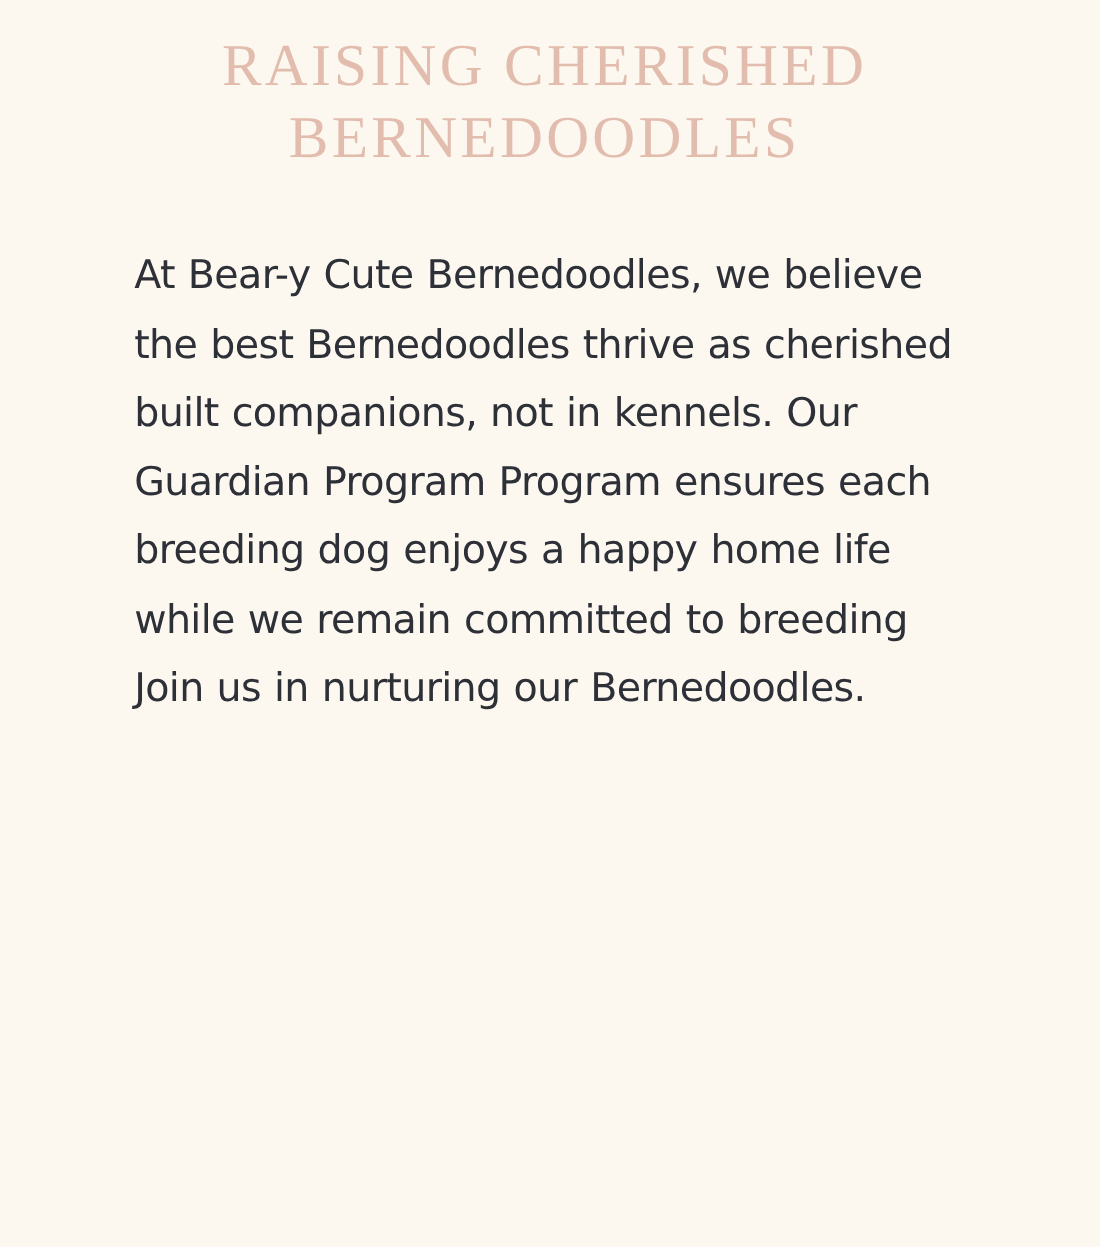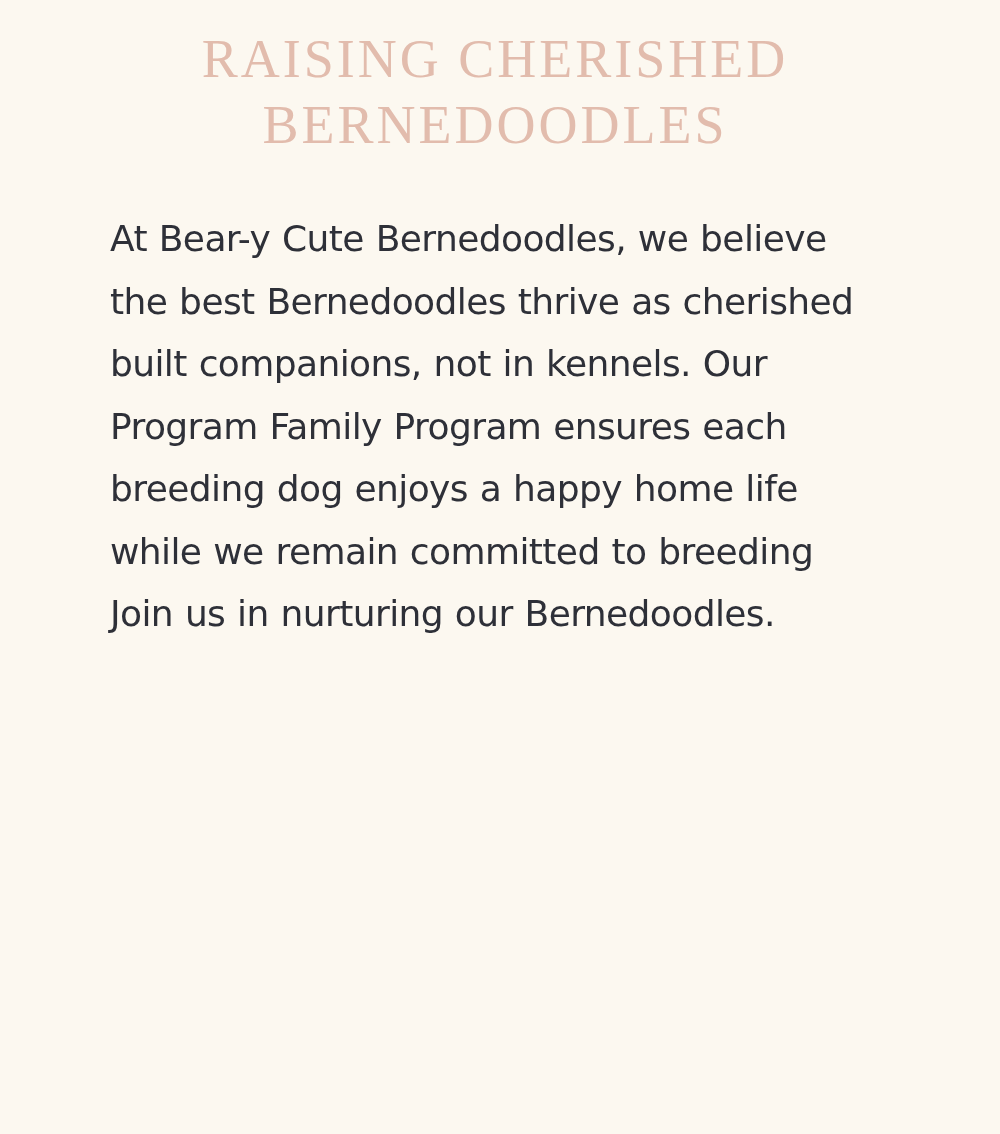--- a/index.html
+++ b/index.html
@@ -36,21 +36,21 @@
       margin: 0;
     }
     .title .line {
       display: block;
     }
     .body-text {
       position: absolute;
       left: 110px;
       top: 208px;
       width: 820px;
-      margin: 0;
+      margin: 12px;
       font-family: "DejaVu Sans", "Liberation Sans", sans-serif;
       font-size: 36px;
       line-height: 62.5px;
       color: #2e3038;
       letter-spacing: -0.6px;
       word-spacing: 1px;
     }
     .body-text .line {
       display: block;
       white-space: nowrap;
@@ -62,18 +62,18 @@
 <div class="page">
   <h1 class="title">
     <span class="line">RAISING CHERISHED</span>
     <span class="line">BERNEDOODLES</span>
   </h1>
 
   <p class="body-text">
     <span class="line">At Bear-y Cute Bernedoodles, we believe</span>
     <span class="line">the best Bernedoodles thrive as cherished</span>
     <span class="line">built companions, not in kennels. Our</span>
-    <span class="line">Program Family Program ensures each</span>
+    <span class="line">Guardian Program Program ensures each</span>
     <span class="line">breeding dog enjoys a happy home life</span>
     <span class="line">while we remain committed to breeding</span>
     <span class="line">Join us in nurturing our Bernedoodles.</span>
   </p>
 </div>
 
 </body></html>

